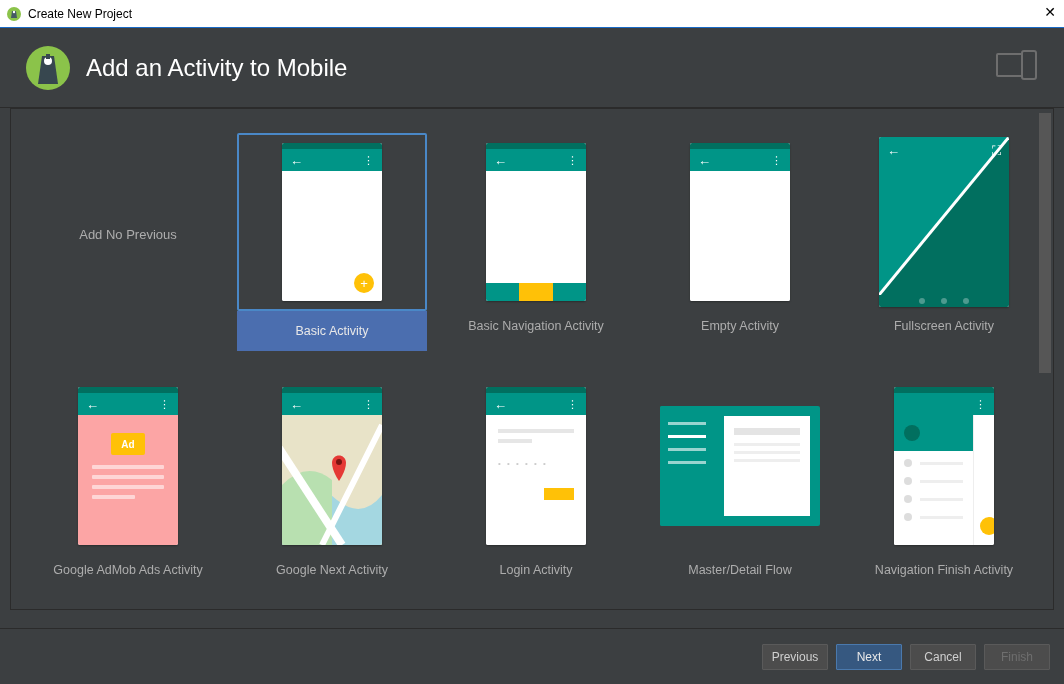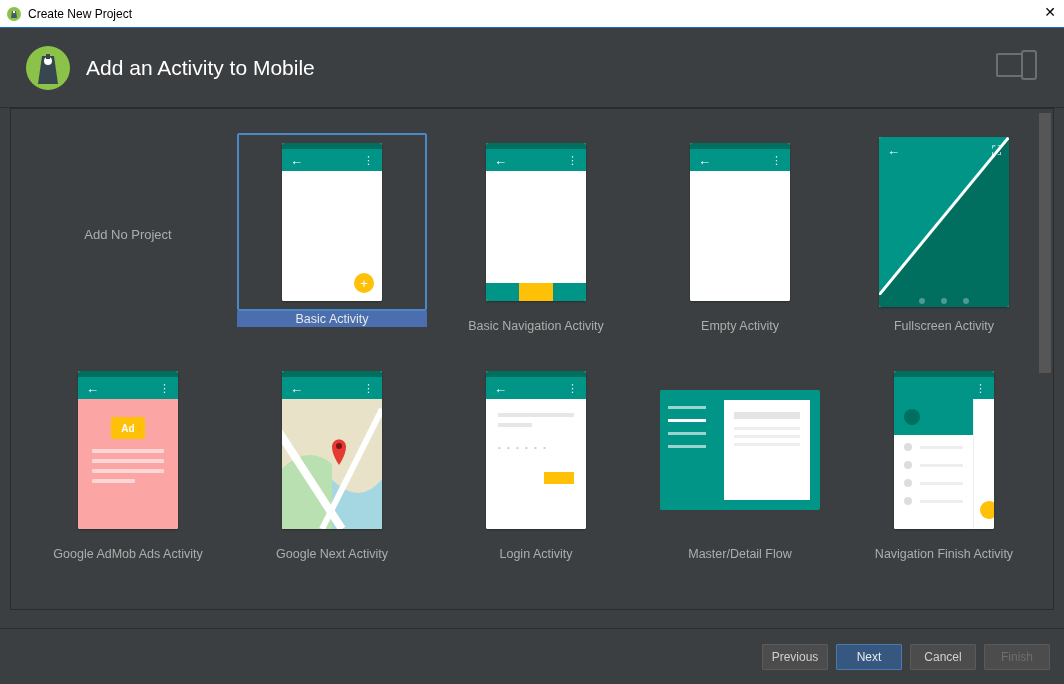--- a/index.html
+++ b/index.html
@@ -6,34 +6,34 @@
 body { font-family: "Segoe UI", Arial, sans-serif; background: #3c3f41; width:1064px; height:684px; overflow:hidden; color:#bbb; user-select:none; }
 
 
 .titlebar { height:28px; background:#fff; border-bottom:1px solid #1a6bc7; display:flex; align-items:center; padding:0 6px; font-size:12px; color:#000; position:relative; }
 .titlebar .icon { width:16px; height:16px; margin-right:6px; display:inline-flex; align-items:center; justify-content:center; }
 .titlebar .close { position:absolute; right:8px; top:4px; font-size:14px; color:#000; cursor:pointer; }
 
 
 .header { height:80px; background:#3c3f41; display:flex; align-items:center; padding:0 24px; border-bottom:1px solid #2b2b2b; }
 .header-logo { width:48px; height:48px; margin-right:14px; }
-.header-title { font-size:21px; font-weight:300; color:#fff; }
+.header-title { font-size:24px; font-weight:300; color:#fff; }
 .header-device { position:absolute; right:26px; top:50px; }
 
 
 .content-wrap { position:absolute; top:108px; left:10px; right:10px; bottom:74px; border:1px solid #2b2b2b; padding:24px 22px; overflow:hidden; }
 .scroll-track { position:absolute; right:2px; top:4px; bottom:4px; width:12px; }
 .scroll-thumb { position:absolute; right:0; top:0; width:12px; height:260px; background:#565656; border-radius:0; }
 
 .grid { display:grid; grid-template-columns: repeat(5, 190px); column-gap:14px; row-gap:26px; }
 .cell { display:flex; flex-direction:column; align-items:center; cursor:pointer; }
 .thumb-box { width:100%; height:178px; display:flex; align-items:center; justify-content:center; border:2px solid transparent; border-radius:2px; }
 .thumb-box.selected { border:2px solid #4a88c7; background:#3c3f41; }
 .cell-label { margin-top:8px; font-size:12.5px; color:#adadad; text-align:center; }
-.selected-label { width:100%; background:#4b6eaf; color:#e8e8e8; height:16px; display:flex; align-items:center; justify-content:center; font-size:12.5px; margin-top:0; }
+.selected-label { width:100%; background:#4b6eaf; color:#e8e8e8; height:40px; display:flex; align-items:center; justify-content:center; font-size:12.5px; margin-top:0; }
 
 .special-cell .text-only { width:100%; height:202px; display:flex; align-items:center; justify-content:center; font-size:13px; color:#adadad; }
 
 
 .phone { width:100px; height:158px; background:#fff; border-radius:2px; display:flex; flex-direction:column; overflow:hidden; box-shadow:0 1px 2px rgba(0,0,0,.3); }
 .p-status { height:6px; background:#016f5f; }
 .p-appbar { height:22px; background:#009587; display:flex; align-items:center; justify-content:space-between; padding:0 8px; }
 .p-appbar .arrow { color:#fff; font-size:13px; }
 .p-appbar .dots { color:#fff; font-size:11px; line-height:4px; }
 .p-body { flex:1; position:relative; background:#fff; }
@@ -125,21 +125,21 @@
     <svg width="42" height="32" viewBox="0 0 42 32">
       <rect x="1" y="4" width="30" height="22" rx="1" fill="none" stroke="#6e6e6e" stroke-width="2"></rect>
       <rect x="26" y="1" width="14" height="28" rx="2" fill="#3c3f41" stroke="#6e6e6e" stroke-width="2"></rect>
     </svg>
   </span>
 </div>
 
 <div class="content-wrap">
   <div class="grid" id="grid">
       <div class="cell special-cell">
-        <div class="text-only">Add No Project</div>
+        <div class="text-only">Add No Previous</div>
       </div>
       <div class="cell">
         <div class="thumb-box selected">
           <div class="phone ">
             <div class="p-status"></div>
             <div class="p-appbar">
               <span class="arrow">←</span>
               <span class="dots">⋮</span>
             </div>
             <div class="p-body">

